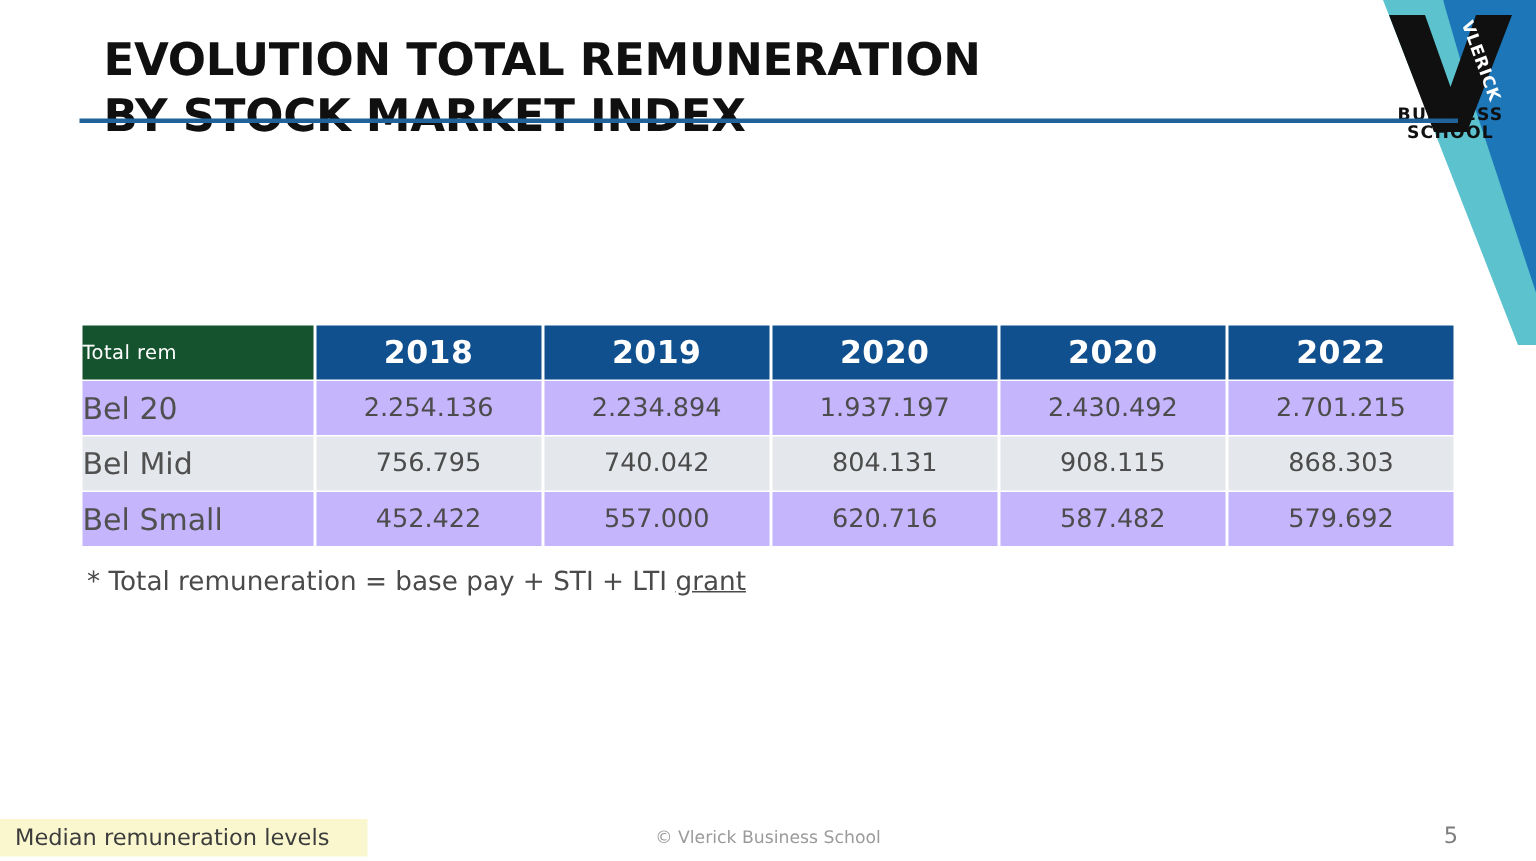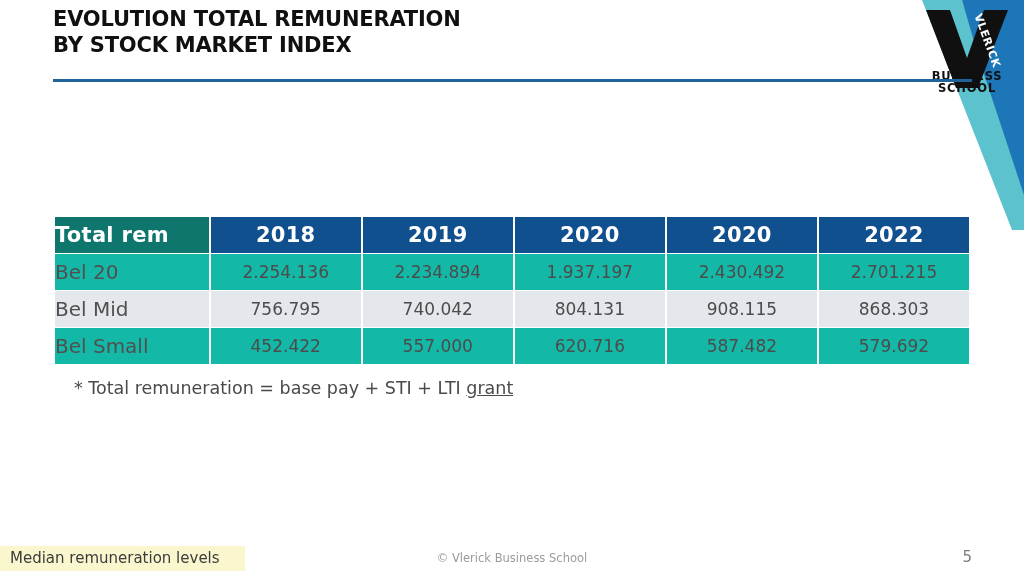--- a/index.html
+++ b/index.html
@@ -41,23 +41,23 @@
   .logo-block svg { display: block; }
 
   
   .title-wrap {
     position: absolute;
     left: 53px;
     top: 7px;
     width: 700px;
   }
   .slide-title {
-    margin: 0;
-    font-family: "DejaVu Sans", sans-serif;
-    font-size: 21px;
+    margin: 16px;
+    font-family: "DejaVu Sans", sans-serif;
+    font-size: 30px;
     font-weight: bold;
     line-height: 1.22;
     letter-spacing: -0.2px;
     color: #101010;
     text-transform: uppercase;
     white-space: pre-line;
   }
   .title-rule {
     position: absolute;
     left: 53px;
@@ -89,46 +89,46 @@
   }
   th.hdr {
     background: #10508e;
     color: #ffffff;
     font-size: 21px;
     font-weight: bold;
     text-align: center;
     letter-spacing: 0.3px;
   }
   th.hdr-first {
-    background: #0f766e;
+    background: #14532d;
     color: #ffffff;
-    font-size: 21px;
-    font-weight: bold;
+    font-size: 13px;
+    font-weight: normal;
     text-align: left;
     padding-left: 11px;
     letter-spacing: 0.3px;
   }
   td.rowlabel {
     font-size: 20px;
     color: #505050;
     text-align: left;
     padding-left: 11px;
   }
   td.val {
     font-size: 17px;
     color: #4c4c4c;
     text-align: center;
   }
-  tr.band-dark td { background: #14b8a6; }
+  tr.band-dark td { background: #c4b5fd; }
   tr.band-light td { background: #e4e7ec; }
 
   
   .footnote {
     position: absolute;
-    left: 74px;
+    left: 58px;
     top: 378px;
     font-size: 17.5px;
     color: #4a4a4a;
     font-family: "DejaVu Sans", sans-serif;
   }
   .footnote u { text-decoration: underline; }
 
   
   .footer-note {
     position: absolute;

